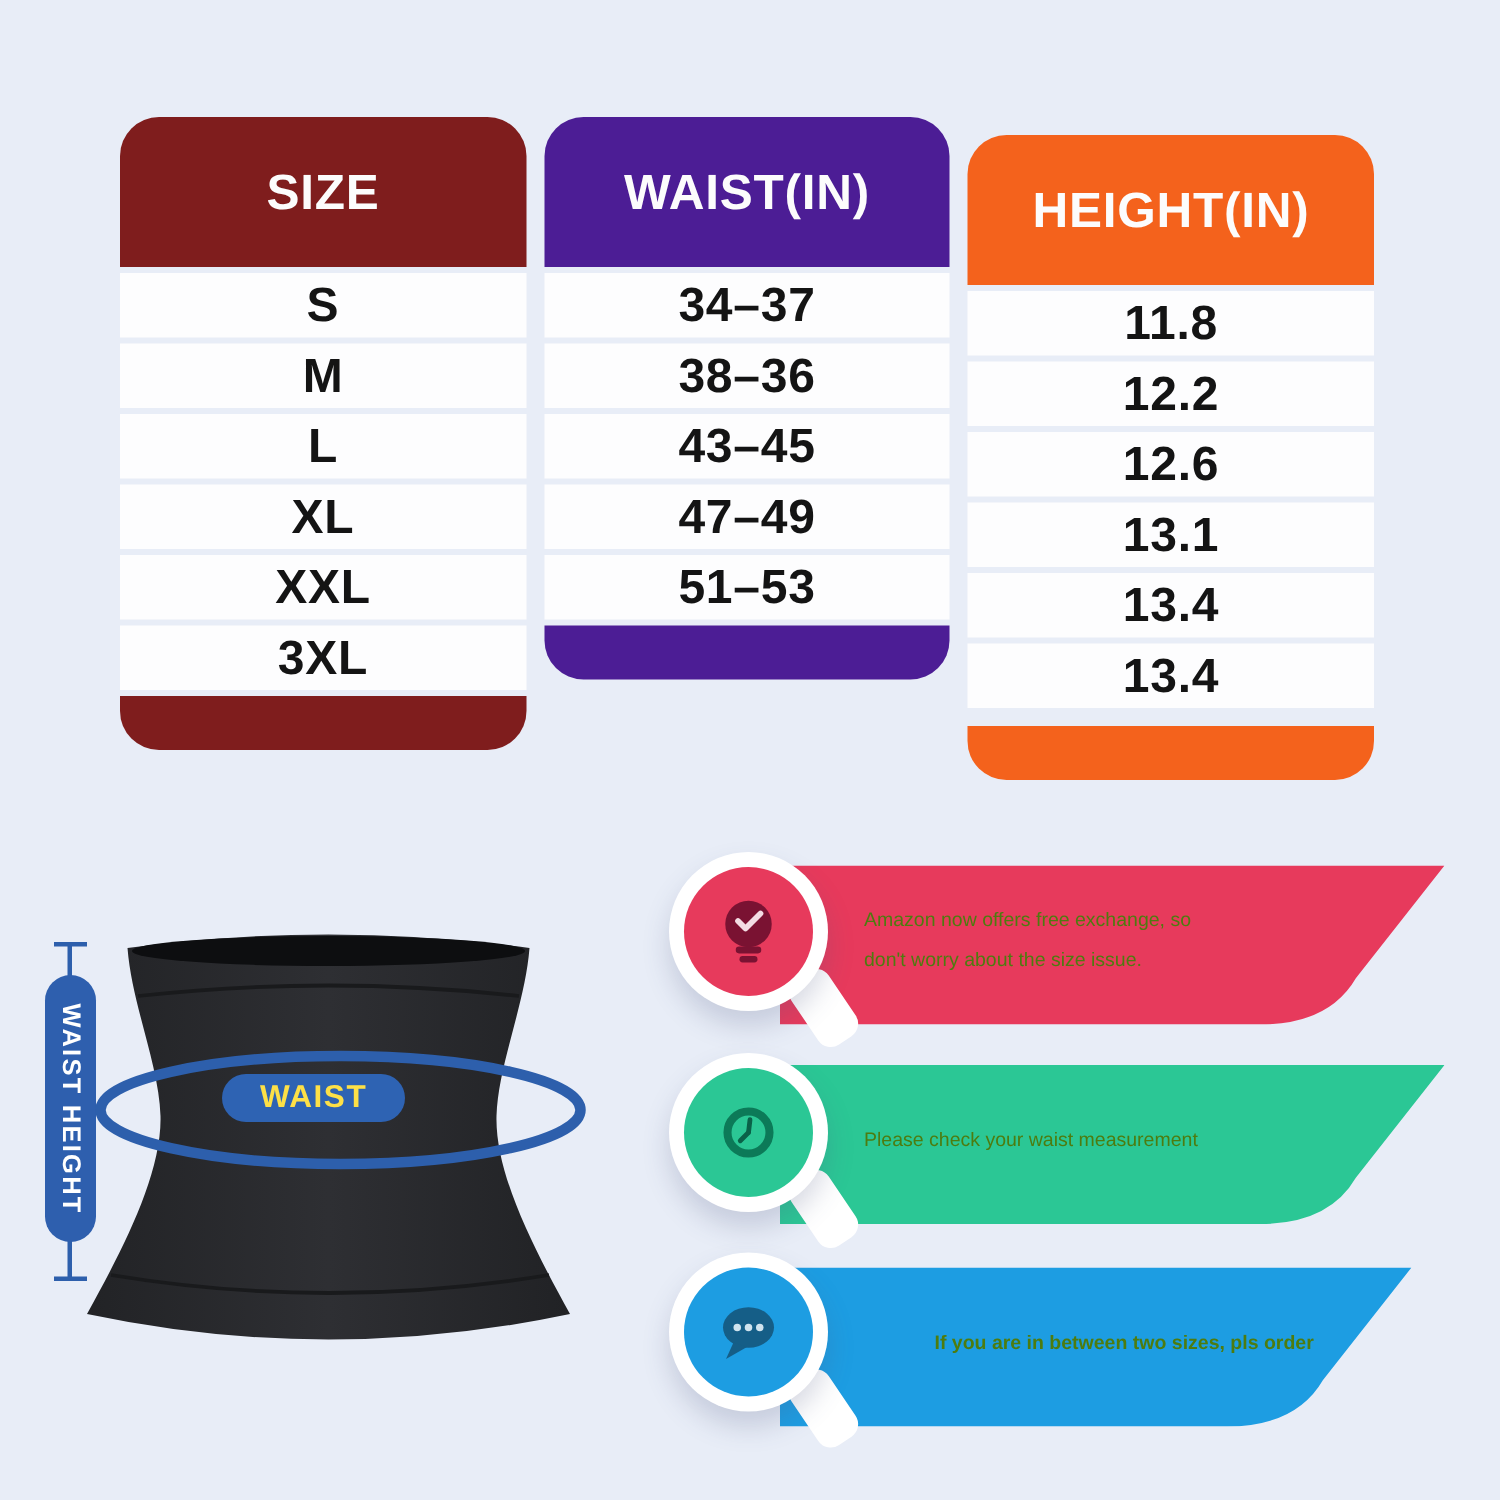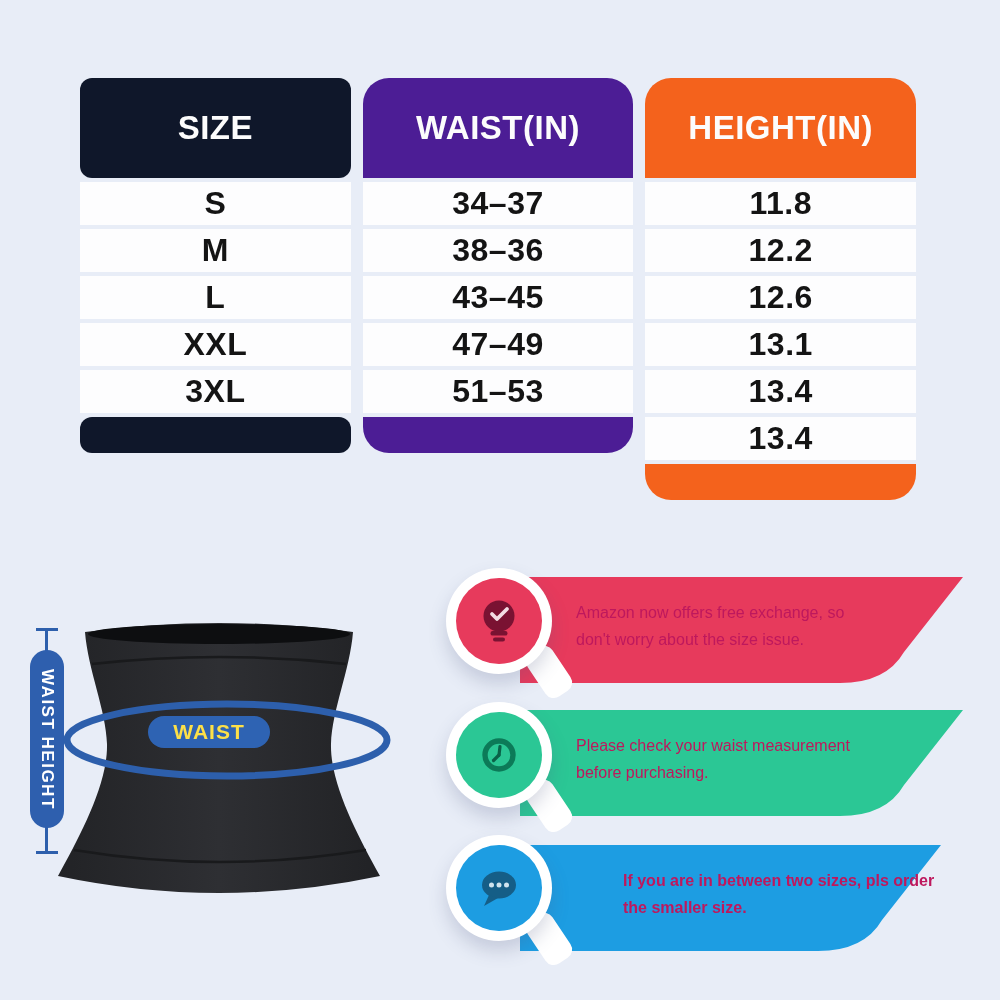--- a/index.html
+++ b/index.html
@@ -18,23 +18,23 @@
     height:100px;border-radius:26px 26px 0 0;
     display:flex;align-items:center;justify-content:center;
     color:#fcfcfc;font-weight:700;font-size:33px;letter-spacing:.5px;
   }
   .st-cell{
     height:43px;margin-top:4px;background:#fdfdfe;
     display:flex;align-items:center;justify-content:center;
     color:#141414;font-weight:700;font-size:32px;letter-spacing:.5px;
   }
   .col-footer{height:36px;margin-top:4px;border-radius:0 0 26px 26px;}
-  .col-size .col-header,.col-size .col-footer{background:#0f172a;border-radius:12px;}
+  .col-size .col-header,.col-size .col-footer{background:#7f1d1d;}
   .col-waist .col-header,.col-waist .col-footer{background:#4c1d95;}
-  .col-height .col-header,.col-height .col-footer{background:#f4621c;}
+  .col-height .col-header,.col-height .col-footer{background:#f4621c;margin-top:12px;}
 
   
   .measure-line{position:absolute;left:45px;top:630px;width:3px;height:222px;background:#2d5fac;}
   .measure-cap{position:absolute;left:36px;width:22px;height:3px;background:#2d5fac;}
   .cap-top{top:628px;} .cap-bottom{top:851px;}
   .height-pill{
     position:absolute;left:30px;top:650px;width:34px;height:178px;
     background:#2e5fae;border-radius:17px;
     display:flex;align-items:center;justify-content:center;
   }
@@ -52,21 +52,21 @@
 
   
   .banner{position:absolute;left:520px;height:106px;z-index:1;}
   .banner svg{display:block;}
   .banner-1{top:577px;width:443px;}
   .banner-2{top:710px;width:443px;}
   .banner-3{top:845px;width:421px;}
   .banner-text{
     position:absolute;left:56px;top:0;height:98px;width:330px;
     display:flex;flex-direction:column;justify-content:center;
-    color:#be185d;font-size:16px;line-height:27px;
+    color:#4d7c0f;font-size:13px;line-height:27px;
   }
   .banner-3 .banner-text{font-weight:700;width:340px;margin-left:47px;}
   .circle-tail{
     position:absolute;width:30px;height:52px;background:#ffffff;border-radius:10px;
     transform:rotate(-34deg);z-index:2;
   }
   .tail-1{left:534px;top:646px;} .tail-2{left:534px;top:780px;} .tail-3{left:534px;top:913px;}
   .callout-circle{
     position:absolute;left:446px;width:106px;height:106px;border-radius:50%;
     background:#ffffff;box-shadow:0 10px 18px rgba(76,88,128,.22);
@@ -82,20 +82,21 @@
 </head>
 <body>
 
 <div class="size-table">
 
   <div class="st-col col-size">
     <div class="col-header">SIZE</div>
     <div class="st-cell">S</div>
     <div class="st-cell">M</div>
     <div class="st-cell">L</div>
+    <div class="st-cell">XL</div>
     <div class="st-cell">XXL</div>
     <div class="st-cell">3XL</div>
     <div class="col-footer"></div>
   </div>
 
   <div class="st-col col-waist">
     <div class="col-header">WAIST(IN)</div>
     <div class="st-cell">34–37</div>
     <div class="st-cell">38–36</div>
     <div class="st-cell">43–45</div>
@@ -162,41 +163,39 @@
     </svg>
   </div>
 </div>
 
 <div class="banner banner-2">
   <svg width="443" height="106" viewBox="0 0 443 106" xmlns="http://www.w3.org/2000/svg">
     <path d="M0,0 L443,0 L384,75 Q366,106 320,106 L0,106 Z" fill="#2bc795"></path>
   </svg>
   <div class="banner-text">
     <span>Please check your waist measurement</span>
-    <span>before purchasing.</span>
   </div>
 </div>
 <div class="circle-tail tail-2"></div>
 <div class="callout-circle cc-2">
   <div class="inner-circle ic-2">
     <svg width="48" height="48" viewBox="-24 -24 48 48">
       <circle cx="0" cy="0" r="14" fill="none" stroke="#0c7a58" stroke-width="5.4"></circle>
       <line x1="0" y1="0" x2="1" y2="-8.5" stroke="#0a6148" stroke-width="3.2" stroke-linecap="round"></line>
       <line x1="0" y1="0" x2="-5.5" y2="5.5" stroke="#0a6148" stroke-width="3.2" stroke-linecap="round"></line>
     </svg>
   </div>
 </div>
 
 <div class="banner banner-3">
   <svg width="421" height="106" viewBox="0 0 421 106" xmlns="http://www.w3.org/2000/svg">
     <path d="M0,0 L421,0 L362,75 Q344,106 298,106 L0,106 Z" fill="#1d9de2"></path>
   </svg>
   <div class="banner-text">
     <span>If you are in between two sizes, pls order</span>
-    <span>the smaller size.</span>
   </div>
 </div>
 <div class="circle-tail tail-3"></div>
 <div class="callout-circle cc-3">
   <div class="inner-circle ic-3">
     <svg width="48" height="48" viewBox="-24 -24 48 48">
       <ellipse cx="0" cy="-3" rx="17" ry="13.5" fill="#155e87"></ellipse>
       <path d="M-10,7 L-15,18 L-1,10 Z" fill="#155e87"></path>
       <circle cx="-7.5" cy="-3" r="2.5" fill="#cfe3ee"></circle>
       <circle cx="0" cy="-3" r="2.5" fill="#cfe3ee"></circle>

